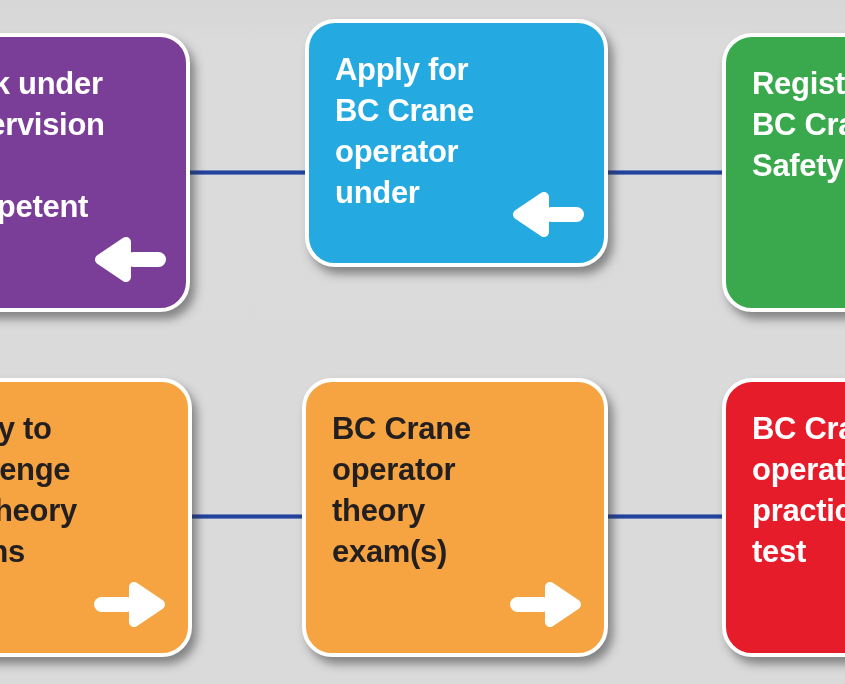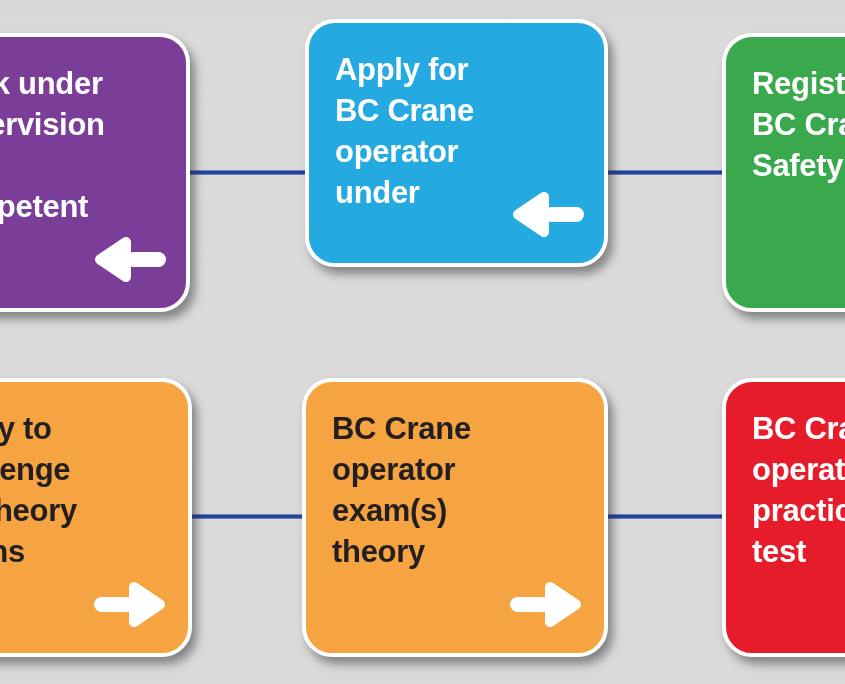--- a/index.html
+++ b/index.html
@@ -96,22 +96,22 @@
     <svg class="arrow right" viewBox="0 0 74 50">
         <rect x="0" y="18" width="40" height="15" rx="7.5" fill="#ffffff"></rect>
         <path d="M40 8 L66 25.5 L40 43 Z" fill="#ffffff" stroke="#ffffff" stroke-width="10" stroke-linejoin="round" stroke-linecap="round"></path>
       </svg>
     </div>
 
     <div class="step-box" style="left: 302px; top: 378px; width: 306px; height: 279px; background: rgb(246, 164, 65); color: rgb(35, 31, 32);">
       <div class="step-lines">
         <div class="step-line">BC Crane</div>
         <div class="step-line">operator</div>
+        <div class="step-line">theory</div>
         <div class="step-line">exam(s)</div>
-        <div class="step-line">theory</div>
       </div>
     <svg class="arrow right" viewBox="0 0 74 50">
         <rect x="0" y="18" width="40" height="15" rx="7.5" fill="#ffffff"></rect>
         <path d="M40 8 L66 25.5 L40 43 Z" fill="#ffffff" stroke="#ffffff" stroke-width="10" stroke-linejoin="round" stroke-linecap="round"></path>
       </svg>
     </div>
 
     <div class="step-box" style="left: 722px; top: 378px; width: 303px; height: 279px; background: rgb(231, 28, 43); color: rgb(255, 255, 255);">
       <div class="step-lines">
         <div class="step-line">BC Crane</div>

